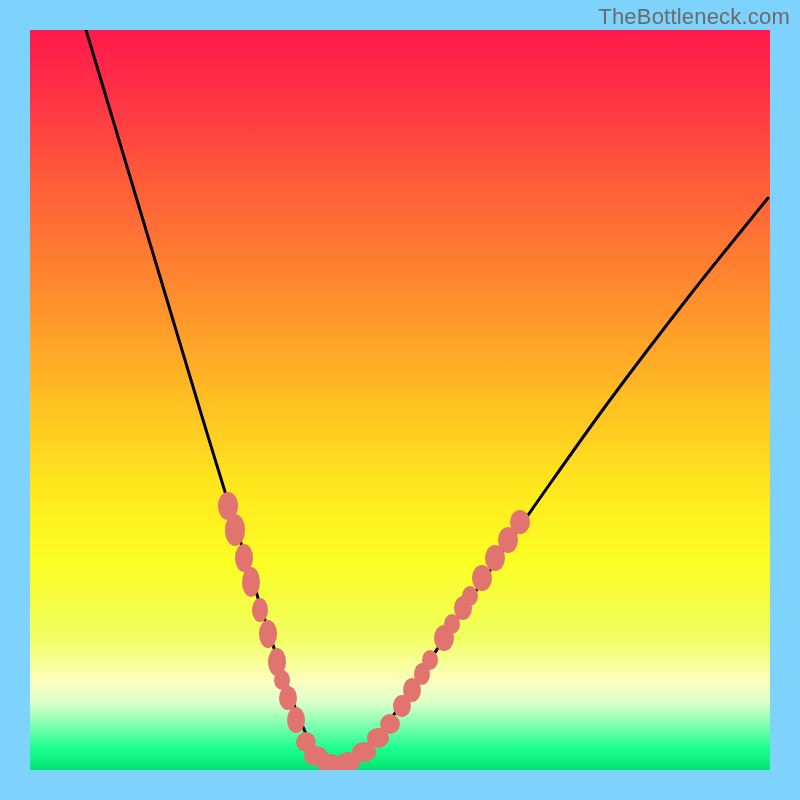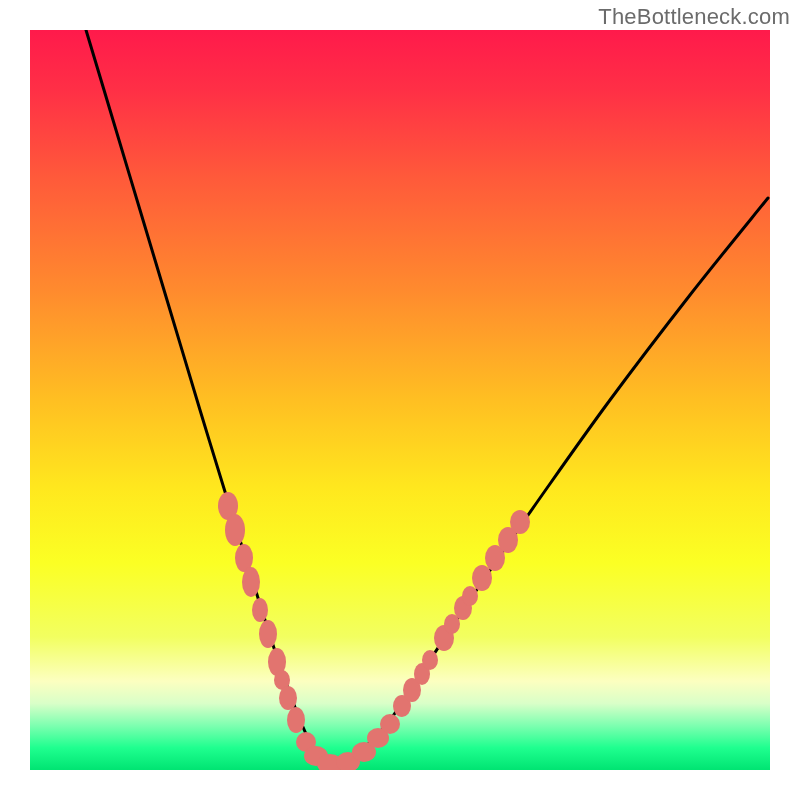--- a/index.html
+++ b/index.html
@@ -10,21 +10,21 @@
     background: #000;
     overflow: hidden;
     font-family: Arial, Helvetica, sans-serif;
   }
   .frame {
     position: absolute;
     top: 0;
     left: 0;
     width: 800px;
     height: 800px;
-    background: #ffffff;
+    background: #7dd3fc;
   }
   .plot-area {
     position: absolute;
     top: 30px;
     left: 30px;
     width: 740px;
     height: 740px;
     overflow: hidden;
   }
   .gradient {

